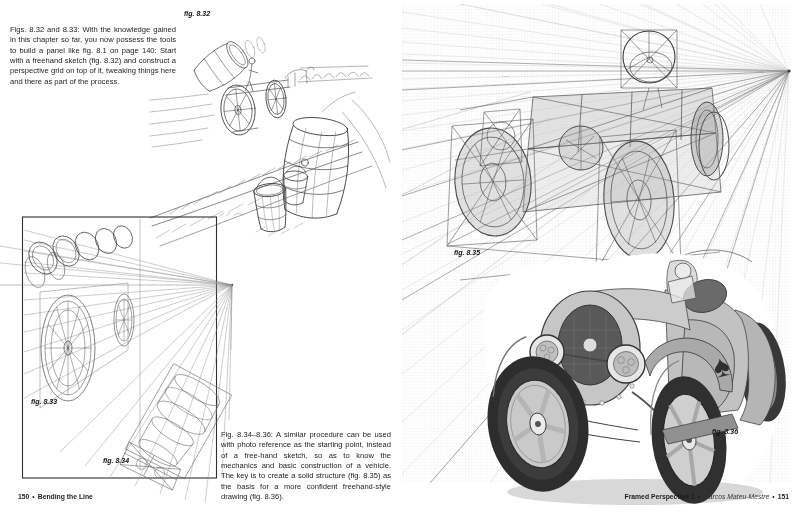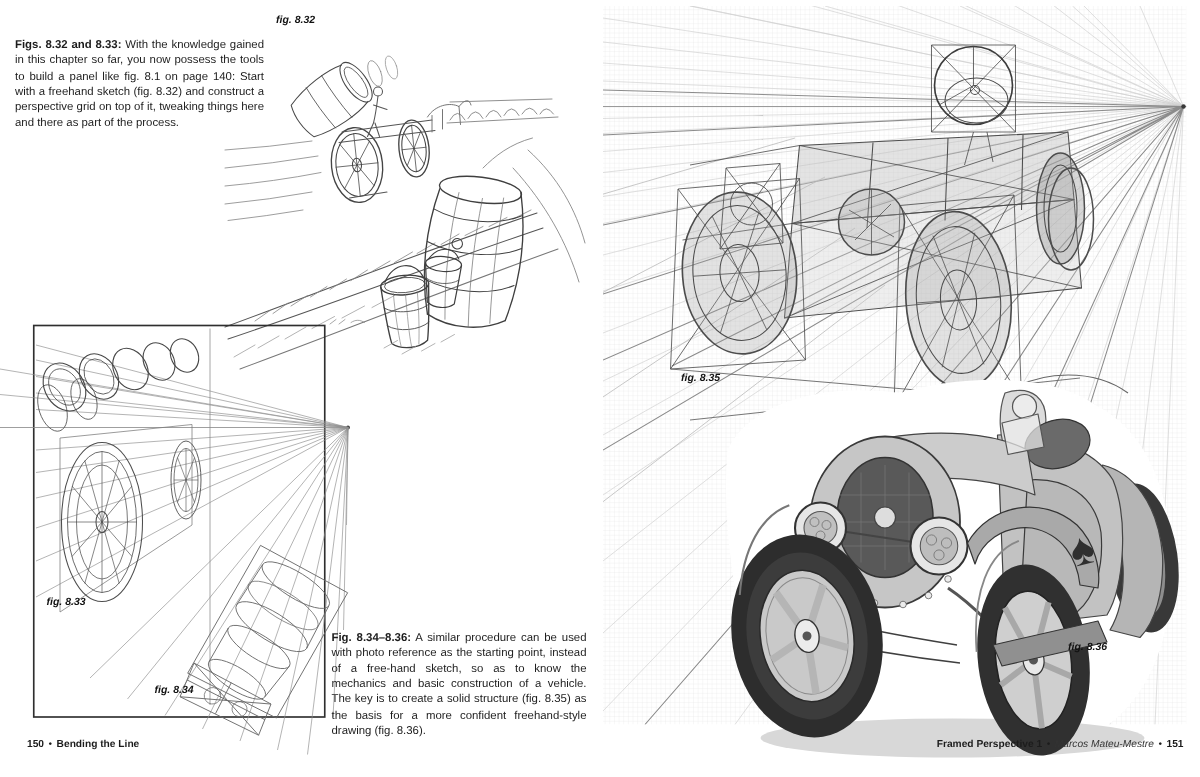--- a/index.html
+++ b/index.html
@@ -3,21 +3,21 @@
 <meta charset="utf-8">
 <style>
   html,body{margin:0;padding:0;background:#ffffff;}
   body{width:800px;height:518px;overflow:hidden;position:relative;
        font-family:"Liberation Sans",sans-serif;-webkit-font-smoothing:antialiased;}
   .page{position:absolute;top:0;height:518px;overflow:visible;}
   #page-left{left:0;width:400px;}
   #page-right{left:400px;width:400px;}
   svg{position:absolute;left:0;top:0;}
   .caption{position:absolute;font-size:7.6px;line-height:1.36;color:#1c1c1c;text-align:justify;}
-  .caption b{font-weight:bold;margin-top:12px;}
+  .caption b{font-weight:normal;margin-top:12px;}
   .fig-label{position:absolute;font-size:7px;font-weight:bold;font-style:italic;color:#111;white-space:nowrap;}
   .footer{position:absolute;font-size:6.8px;color:#1c1c1c;white-space:nowrap;}
   .footer .b{font-weight:bold;}
   .footer .i{font-style:italic;color:#333;}
   .footer .sep{padding:0 3px;}
   #footer-right{text-align:right;}
 </style>
 </head>
 <body>
 
@@ -151,21 +151,21 @@
   </svg>
 
   <div class="caption" style="left:10px;top:25px;width:166px;">
     <b>Figs. 8.32 and 8.33:</b><span> With the knowledge gained in this chapter so far, you now possess the tools to build a panel like fig. 8.1 on page 140: Start with a freehand sketch (fig. 8.32) and construct a perspective grid on top of it, tweaking things here and there as part of the process.</span>
   </div>
 
   <div class="fig-label" style="left:184px;top:10px;">fig. 8.32</div>
   <div class="fig-label" style="left:31px;top:398px;">fig. 8.33</div>
   <div class="fig-label" style="left:103px;top:457px;">fig. 8.34</div>
 
-  <div class="caption" style="left:221px;top:420px;width:170px;">
+  <div class="caption" style="left:221px;top:430px;width:170px;">
     <b>Fig. 8.34–8.36:</b><span> A similar procedure can be used with photo reference as the starting point, instead of a free-hand sketch, so as to know the mechanics and basic construction of a vehicle. The key is to create a solid structure (fig. 8.35) as the basis for a more confident freehand-style drawing (fig. 8.36).</span>
   </div>
 
   <div class="footer" id="footer-left" style="left:18px;top:493px;">
     <span class="b">150</span><span class="sep">•</span><span class="b">Bending the Line</span>
   </div>
 </div>
 
 <div class="page" id="page-right">
 

